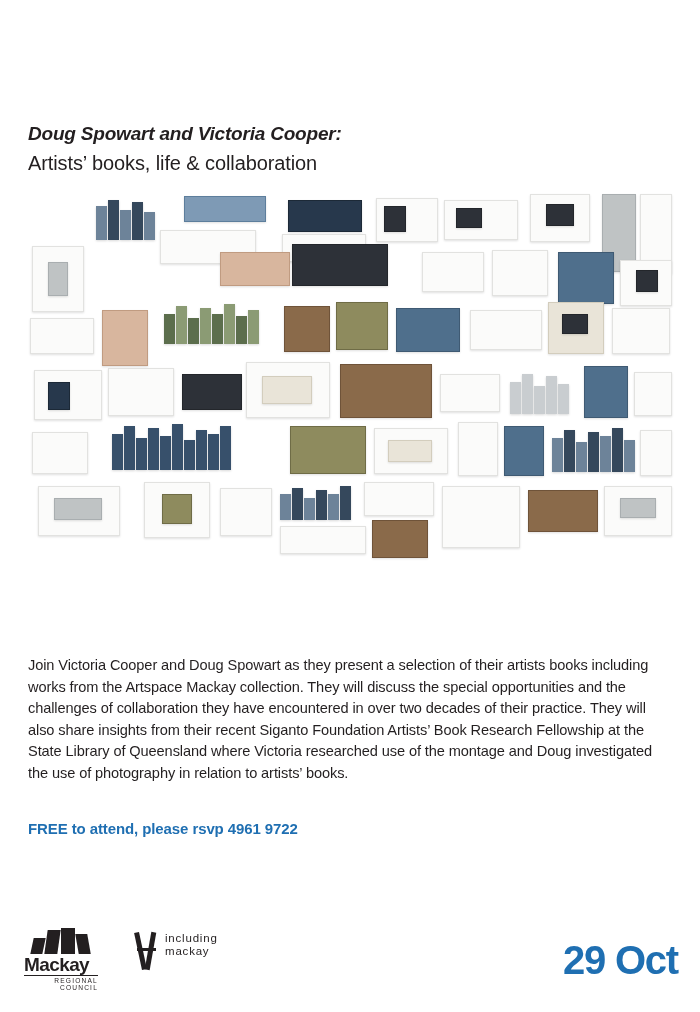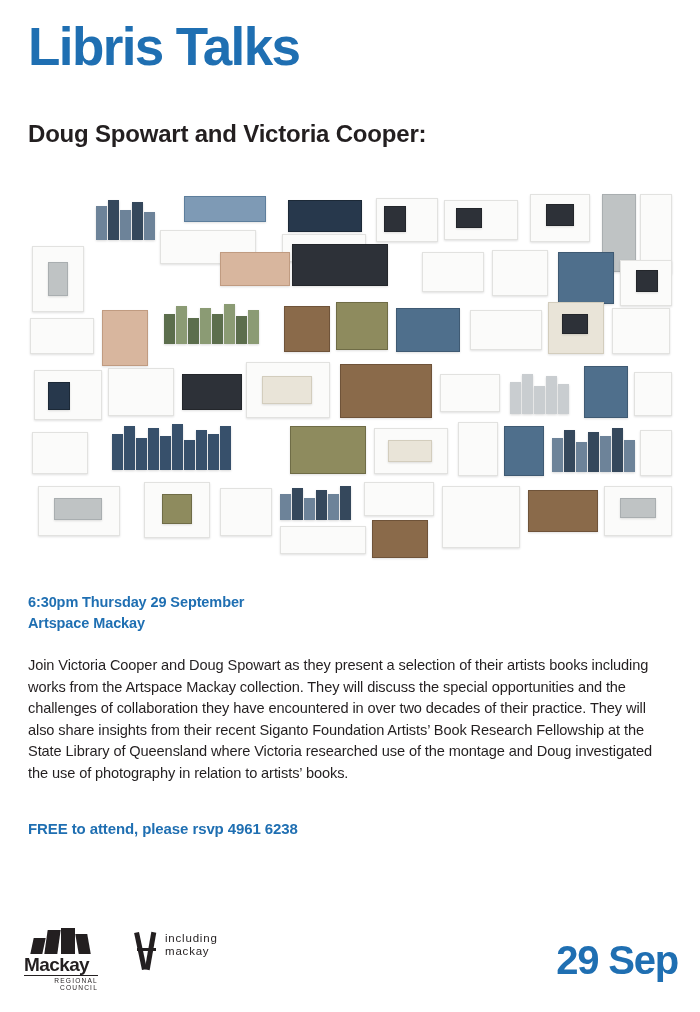--- a/index.html
+++ b/index.html
@@ -38,25 +38,26 @@
   }
 
   
   .titleblock {
     position: absolute;
     left: 28px;
     top: 120px;
     width: 640px;
   }
   .talk-title {
-    font-size: 24px;
+    font-size: 19px;
     font-weight: bold;
     color: #231f20;
     letter-spacing: -0.2px;
     line-height: 27px;
+    font-style: italic;
   }
   .talk-subtitle {
     font-size: 20px;
     font-weight: normal;
     color: #231f20;
     letter-spacing: -0.1px;
     line-height: 26px;
     margin-top: 3px;
   }
 
@@ -262,26 +263,24 @@
     color: #1f6fb2;
     letter-spacing: -1.2px;
     line-height: 44px;
   }
 </style>
 </head>
 <body>
 
 <div class="page">
 
-  <div class="masthead">
-    <div class="masthead-title">Libris Talks</div>
-  </div>
 
   <div class="titleblock">
     <div class="talk-title">Doug Spowart and Victoria Cooper:</div>
+    <div class="talk-subtitle">Artists’ books, life &amp; collaboration</div>
   </div>
 
   <div class="hero">
     <div class="hero-inner">
 
       <div class="accordion mix" style="left:72px; top:8px; height:42px;">
           <span style="height:34px"></span>
           <span style="height:40px"></span>
           <span style="height:30px"></span>
           <span style="height:38px"></span>
@@ -393,28 +392,24 @@
       <div class="bk white" style="left:256px; top:336px; width:86px; height:28px;"></div>
       <div class="bk warm" style="left:348px; top:330px; width:56px; height:38px;"></div>
       <div class="bk white" style="left:340px; top:292px; width:70px; height:34px;"></div>
       <div class="bk white" style="left:418px; top:296px; width:78px; height:62px;"></div>
       <div class="bk warm" style="left:504px; top:300px; width:70px; height:42px;"></div>
       <div class="bk white" style="left:580px; top:296px; width:68px; height:50px;"></div>
       <div class="bk grey" style="left:596px; top:308px; width:36px; height:20px;"></div>
     </div>
   </div>
 
-  <div class="event">
-    <div class="event-time">6:30pm Thursday 29 September</div>
-    <div class="event-venue">Artspace Mackay</div>
-  </div>
 
   <div class="body-copy">Join Victoria Cooper and Doug Spowart as they present a selection of their artists books including works from the Artspace Mackay collection. They will discuss the special opportunities and the challenges of collaboration they have encountered in over two decades of their practice. They will also share insights from their recent Siganto Foundation Artists’ Book Research Fellowship at the State Library of Queensland where Victoria researched use of the montage and Doug investigated the use of photography in relation to artists’ books.</div>
 
-  <div class="rsvp">FREE to attend, please rsvp 4961 6238</div>
+  <div class="rsvp">FREE to attend, please rsvp 4961 9722</div>
 
 
   <div class="footer">
     <div class="mackay-logo">
       <div class="mackay-mark">
         <i class="m1"></i>
           <i class="m2"></i>
           <i class="m3"></i>
           <i class="m4"></i>
       </div>
@@ -427,16 +422,16 @@
         <span class="as-v1"></span>
           <span class="as-v2"></span>
           <span class="as-h"></span>
       </div>
       <div class="artspace-text">
         <div>including</div>
         <div>mackay</div>
       </div>
     </div>
 
-    <div class="date-stamp">29 Sep</div>
+    <div class="date-stamp">29 Oct</div>
   </div>
 
 </div>
 
 </body></html>

